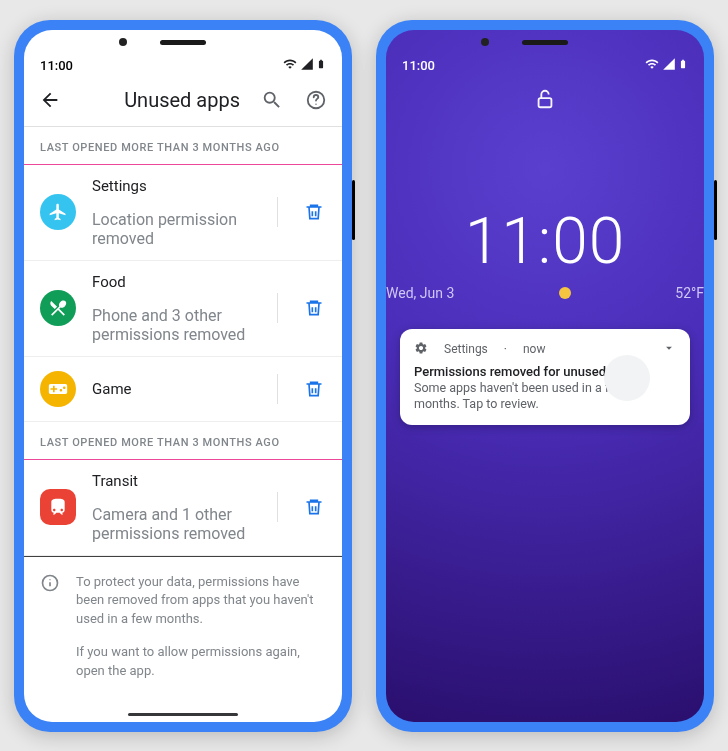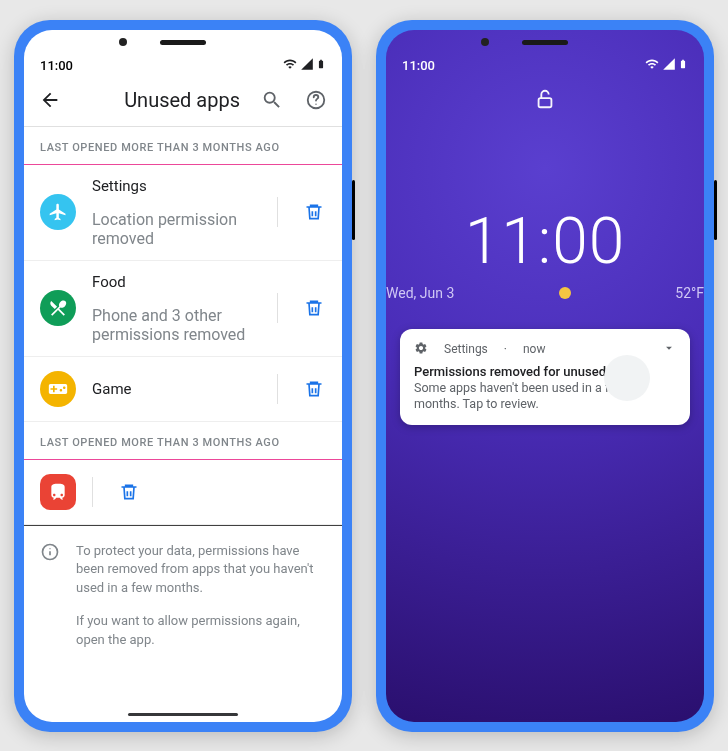--- a/index.html
+++ b/index.html
@@ -271,20 +271,24 @@
     </div>
 
     <div class="section-header">LAST OPENED MORE THAN 3 MONTHS AGO</div>
 
     <div class="row">
       <div class="app-icon" style="background:#ea4335;border-radius:10px">
         <svg width="20" height="20" viewBox="0 0 24 24" fill="#fff">
             <path d="M12 2c-4 0-8 .5-8 4v9.5C4 17.43 5.57 19 7.5 19L6 20.5V21h2l2-2h4l2 2h2v-.5L16.5 19c1.93 0 3.5-1.57 3.5-3.5V6c0-3.5-4-4-8-4zM7.5 17c-.83 0-1.5-.67-1.5-1.5S6.67 14 7.5 14s1.5.67 1.5 1.5S8.33 17 7.5 17zm9 0c-.83 0-1.5-.67-1.5-1.5s.67-1.5 1.5-1.5 1.5.67 1.5 1.5-.67 1.5-1.5 1.5z"></path>
           </svg>
       </div>
+      <div class="app-text">
+        <div class="app-name">Transit</div>
+        <div class="app-sub">Camera and 1 other permissions removed</div>
+      </div>
       <div class="vsep"></div>
       <div class="trash">
         <svg width="20" height="20" viewBox="0 0 24 24" fill="none" stroke="currentColor" stroke-width="2">
             <path d="M3 6h18M8 6V4h8v2M6 6l1 14h10l1-14M10 11v6M14 11v6"></path>
           </svg>
       </div>
     </div>
 
     <div class="info-block">
       <div class="info-icon">

